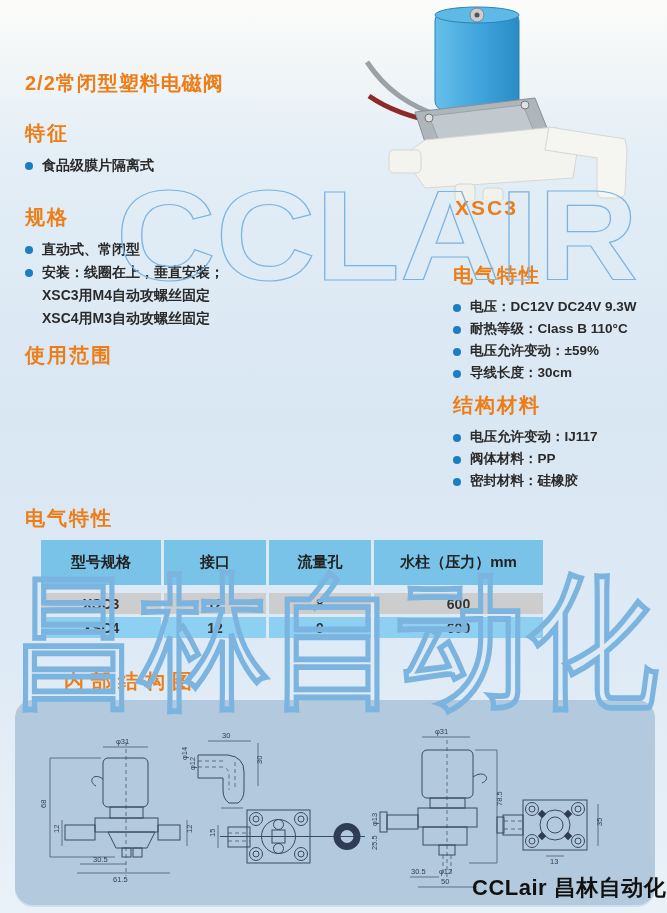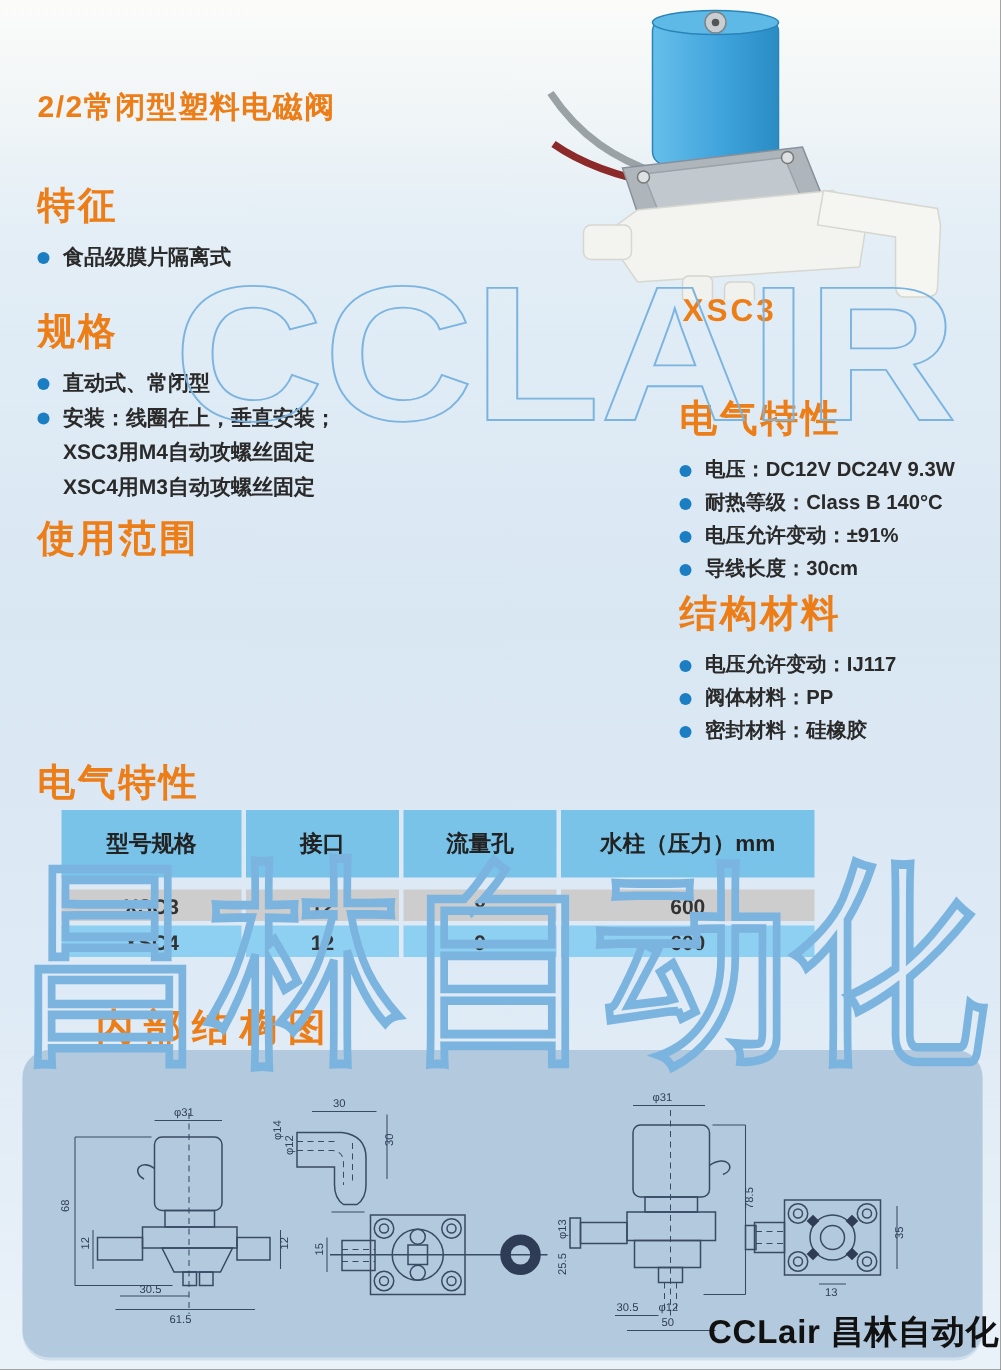--- a/index.html
+++ b/index.html
@@ -2,22 +2,22 @@
 <html><head>
 <meta charset="utf-8">
 <style>
   * { margin:0; padding:0; box-sizing:border-box; }
   body { background:#888; font-family:"Liberation Sans","DejaVu Sans",sans-serif; }
   .screen {
     position:relative; width:667px; height:913px; overflow:hidden; margin:0 auto;
     background:linear-gradient(180deg,#FBFCFA 0%,#F2F6F7 7%,#E3EEF6 17%,#D9E7F3 45%,#DEEAF5 72%,#EAF2F9 100%);
   }
   .abs { position:absolute; }
-  .title { left:25px; top:58px; font-size:20px; font-weight:bold; color:#ED7D17; letter-spacing:1px; }
-  .sec-h { font-size:25px; font-weight:bold; color:#ED7D17; letter-spacing:2px; }
+  .title { left:25px; top:70px; font-size:20px; font-weight:bold; color:#ED7D17; letter-spacing:1px; }
+  .sec-h { font-size:20px; font-weight:bold; color:#ED7D17; letter-spacing:2px; }
   .blist { list-style:none; margin-top:7px; }
   .blist li { position:relative; padding-left:17px; font-size:14px; font-weight:bold; color:#2a2a2a; line-height:23px; white-space:nowrap; }
   .blist li::before { content:''; position:absolute; left:0; top:8px; width:8px; height:8px; border-radius:50%; background:#1B7EC2; }
   .blist li.nob { padding-left:17px; }
   .blist li.nob::before { display:none; }
   .rcol .blist li { font-size:13.5px; line-height:22px; }
   .model { left:455px; top:196px; font-size:21px; font-weight:bold; color:#ED7D17; letter-spacing:2px; }
   .tech-h { left:25px; top:505px; }
   .tbl { left:13px; top:540px; width:496px;padding-left:28px; }
   .tbl .hdr, .tbl .row { display:grid; grid-template-columns:120px 102px 102px 169px; column-gap:3px; }
@@ -106,22 +106,22 @@
     <div class="abs" style="left:25px;top:342px">
       <div class="sec-h">使用范围</div>
     </div>
 
     <div class="abs model">XSC3</div>
 
     <div class="abs rcol" style="left:453px;top:262px">
       <div class="sec-h">电气特性</div>
       <ul class="blist">
         <li>电压：DC12V DC24V 9.3W</li>
-        <li>耐热等级：Class B 140°C</li>
-        <li>电压允许变动：±91%</li>
+        <li>耐热等级：Class B 110°C</li>
+        <li>电压允许变动：±59%</li>
         <li>导线长度：30cm</li>
       </ul>
     </div>
 
     <div class="abs rcol" style="left:453px;top:392px">
       <div class="sec-h">结构材料</div>
       <ul class="blist">
         <li>电压允许变动：IJ117</li>
         <li>阀体材料：PP</li>
         <li>密封材料：硅橡胶</li>

